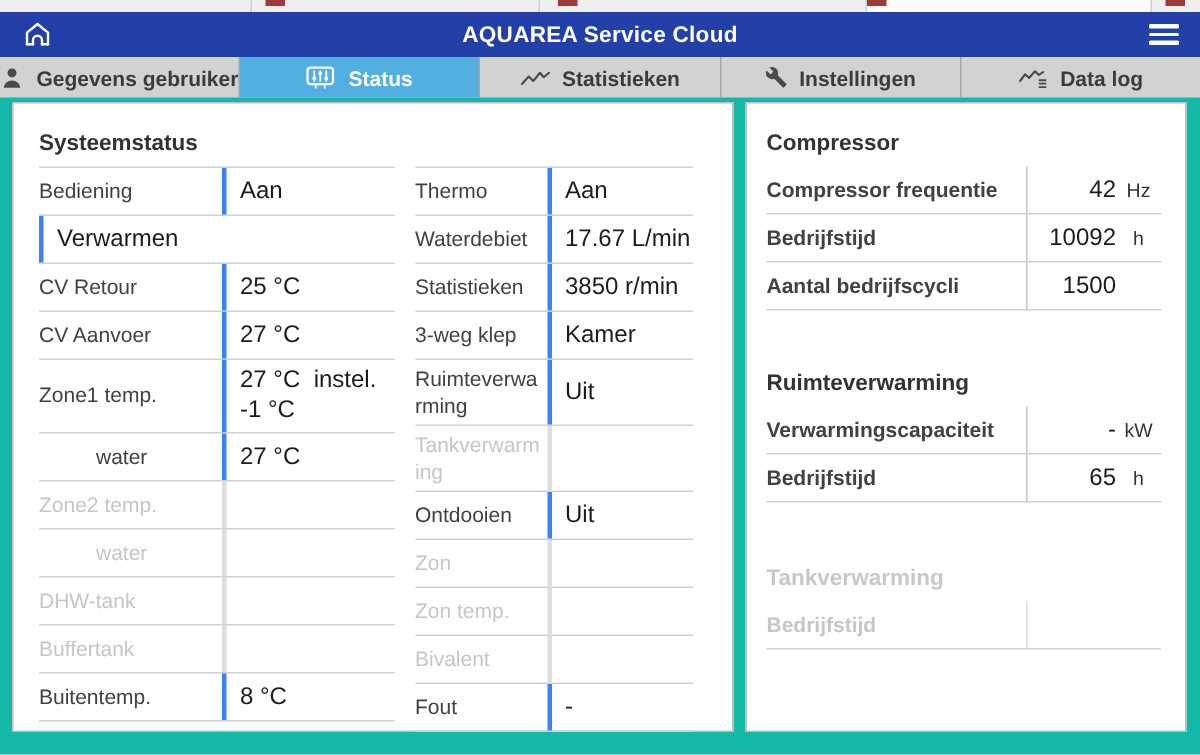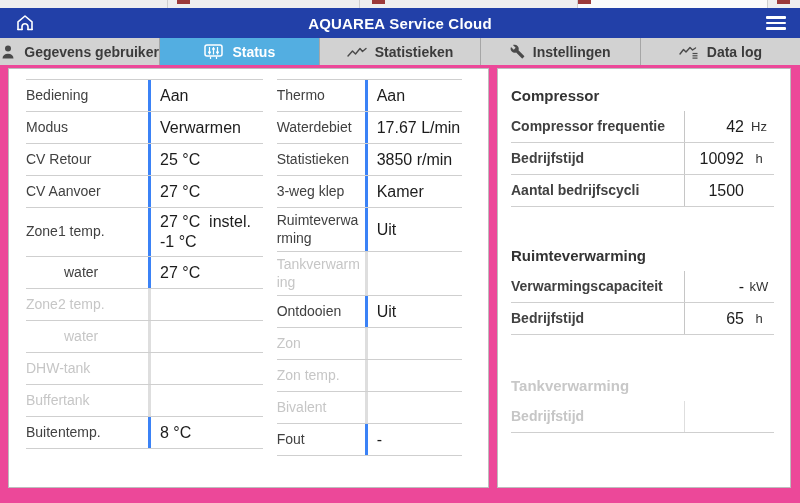--- a/index.html
+++ b/index.html
@@ -1,18 +1,18 @@
 <!DOCTYPE html>
 <html><head>
 <meta charset="utf-8">
 <style>
   * { margin:0; padding:0; box-sizing:border-box; }
   html,body { width:800px; height:503px; }
   body { font-family:"Liberation Sans", sans-serif; }
-  .screen { position:relative; width:800px; height:503px; background:#ec4899; overflow:hidden; }
+  .screen { position:relative; width:800px; height:503px; background:#14b8a6; overflow:hidden; }
 
   
   .top-strip { position:relative; height:8px; background:#efefef; }
   .strip-white { position:absolute; left:578px; width:189px; top:0; bottom:0; background:#fbfbfb; }
   .strip-sep { position:absolute; top:0; bottom:0; width:1px; background:#cfcfcf; }
   .strip-mark { position:absolute; top:0; height:4px; width:13px; background:#9c3a3a; }
 
   
   .app-header { position:relative; height:30px; background:#2240a8; display:flex; align-items:center; padding:0 12px; }
   .home-btn { display:flex; align-items:center; justify-content:center; width:26px; height:24px; cursor:pointer; }
@@ -142,29 +142,29 @@
           <line x1="13.5" y1="13.1" x2="18.5" y2="13.1"></line>
         </g>
       </svg>
       <span>Data log</span>
     </div>
   </div>
 
   <div class="content">
 
     <div class="panel panel-left">
+      <div class="sec-title">Systeemstatus</div>
       <div class="cols">
 
         <div class="list list1">
           <div class="row">
             <span class="lbl">Bediening</span>
             <span class="val">Aan</span>
           </div>
           <div class="row">
-            <span class="lbl">Modus</span>
             <span class="val">Verwarmen</span>
           </div>
           <div class="row">
             <span class="lbl">CV Retour</span>
             <span class="val">25 °C</span>
           </div>
           <div class="row">
             <span class="lbl">CV Aanvoer</span>
             <span class="val">27 °C</span>
           </div>

